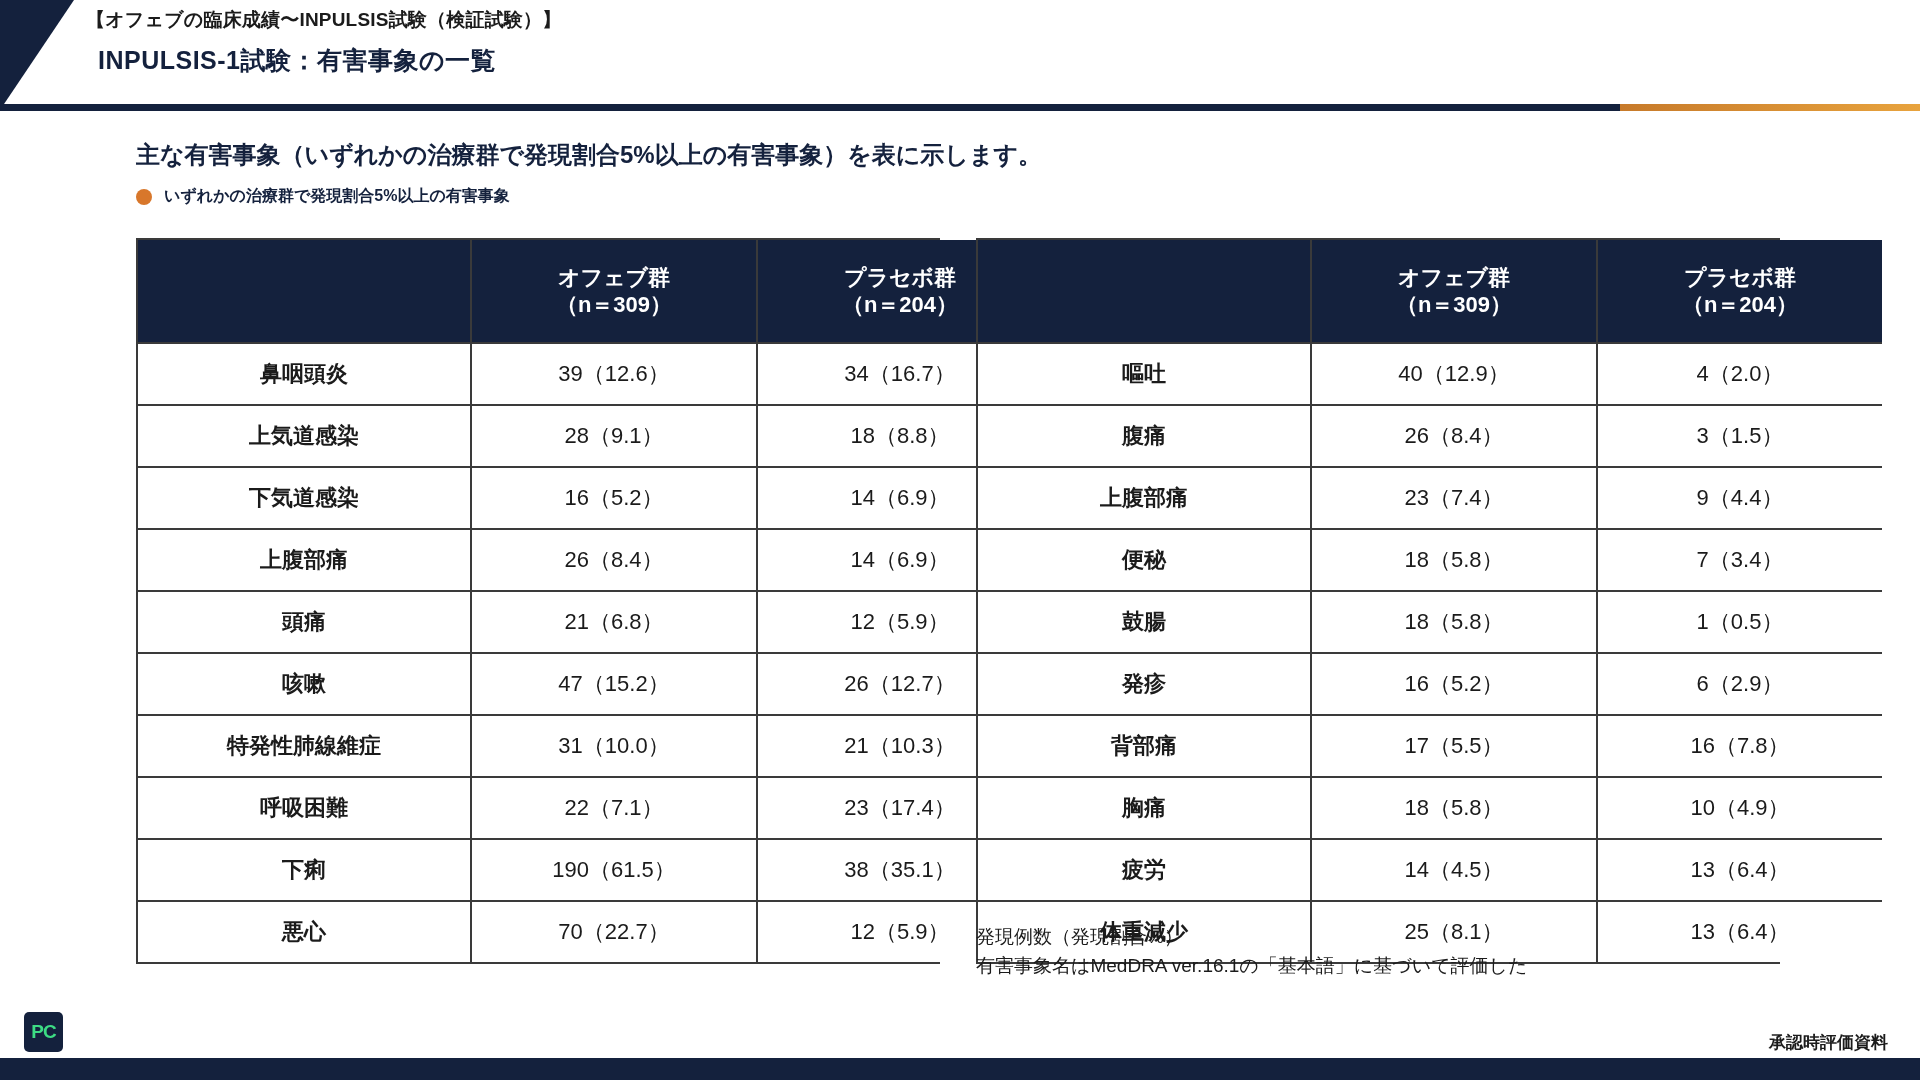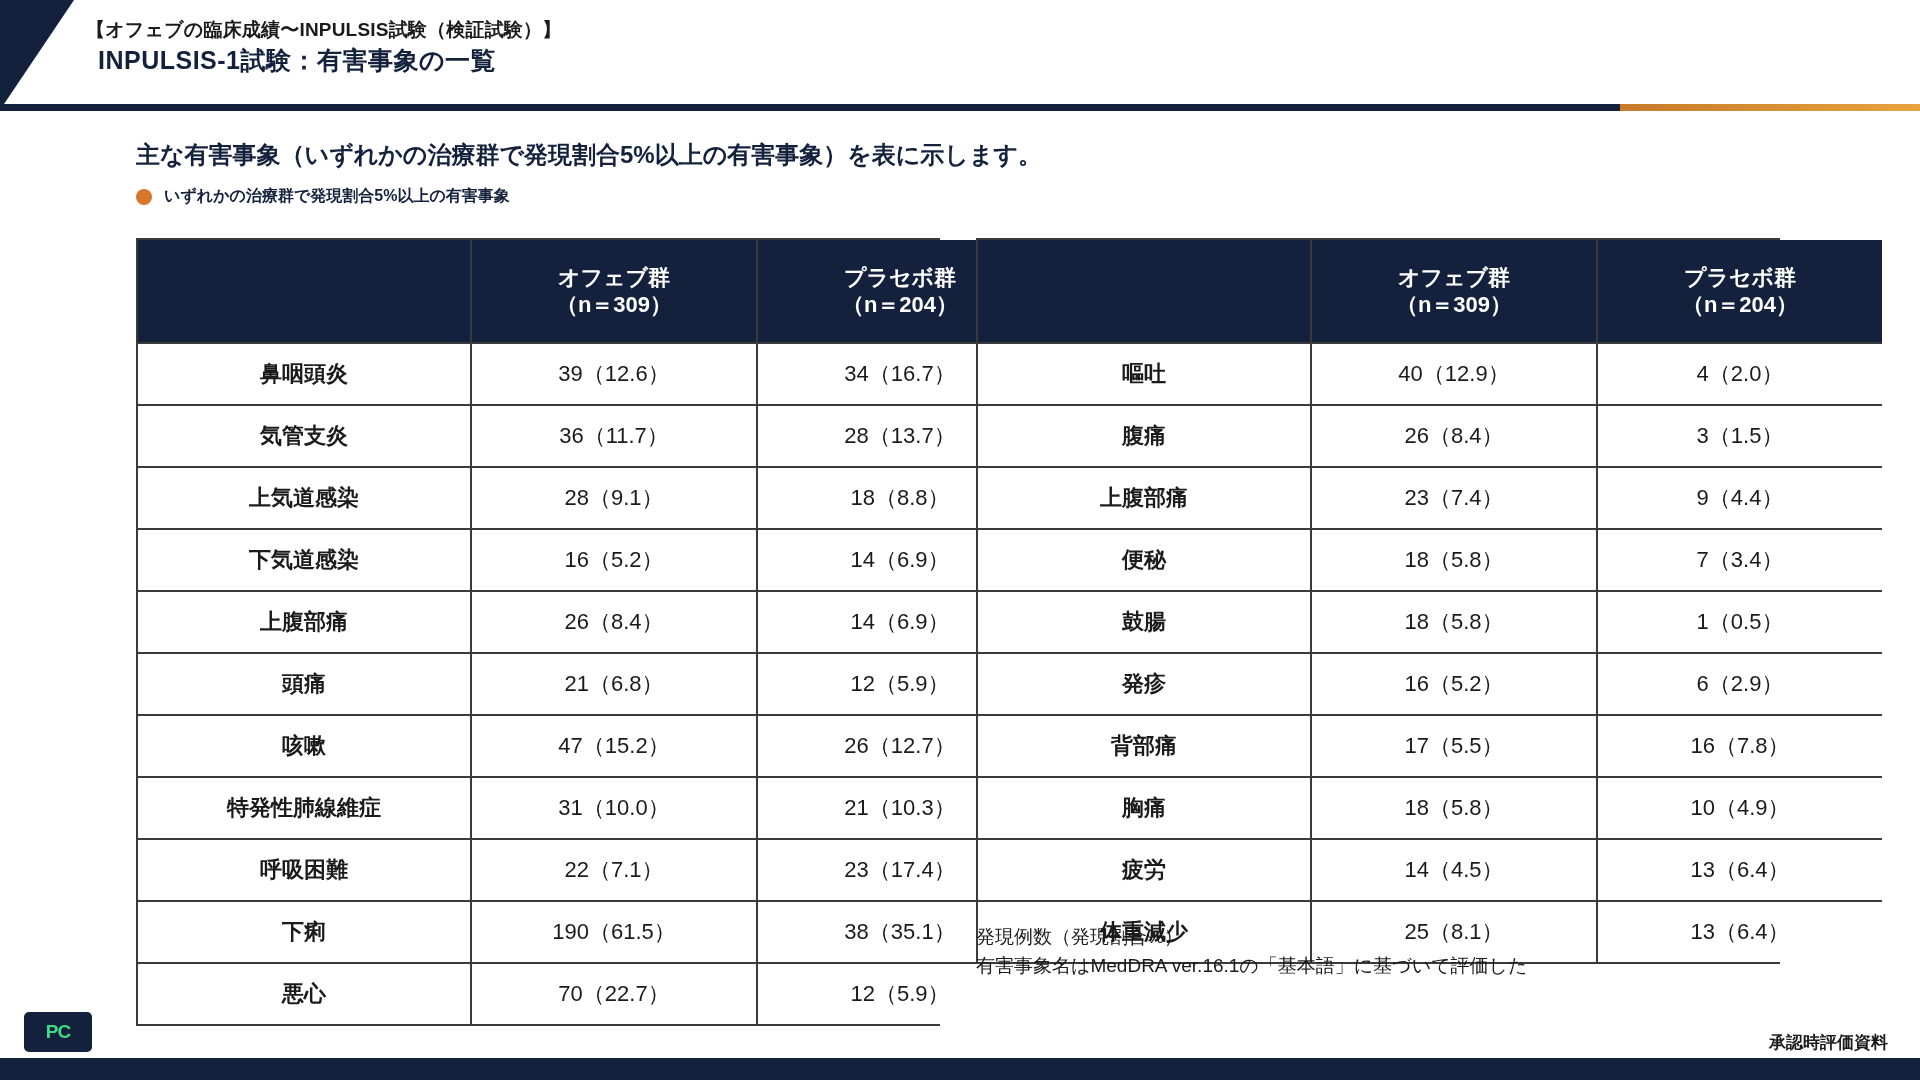--- a/index.html
+++ b/index.html
@@ -28,21 +28,21 @@
     position: absolute;
     top: 0; left: 0;
     width: 74px;
     height: 110px;
     background: #14213d;
     clip-path: polygon(0 0, 74px 0, 0 110px);
   }
   .eyebrow {
     position: absolute;
     left: 86px;
-    top: 17px;
+    top: 7px;
     font-size: 19px;
     font-weight: bold;
     color: #1b1b1b;
     letter-spacing: 0.2px;
   }
   .page-title {
     position: absolute;
     left: 98px;
     top: 44px;
     font-size: 25px;
@@ -160,21 +160,21 @@
     left: 0;
     bottom: 0;
     width: 1920px;
     height: 22px;
     background: #14213d;
   }
   .logo {
     position: absolute;
     left: 24px;
     bottom: 28px;
-    width: 68px;
+    width: 39px;
     height: 40px;
     background: #14213d;
     border-radius: 5px;
     display: flex;
     align-items: center;
     justify-content: center;
   }
   .logo-mark {
     font-size: 19px;
     font-weight: bold;
@@ -222,25 +222,20 @@
         </th>
       </tr>
     </thead>
     <tbody>
       <tr>
         <td class="name">鼻咽頭炎</td>
         <td class="val">39（12.6）</td>
         <td class="val">34（16.7）</td>
       </tr>
       <tr>
-        <td class="name">気管支炎</td>
-        <td class="val">36（11.7）</td>
-        <td class="val">28（13.7）</td>
-      </tr>
-      <tr>
         <td class="name">上気道感染</td>
         <td class="val">28（9.1）</td>
         <td class="val">18（8.8）</td>
       </tr>
       <tr>
         <td class="name">下気道感染</td>
         <td class="val">16（5.2）</td>
         <td class="val">14（6.9）</td>
       </tr>
       <tr>

